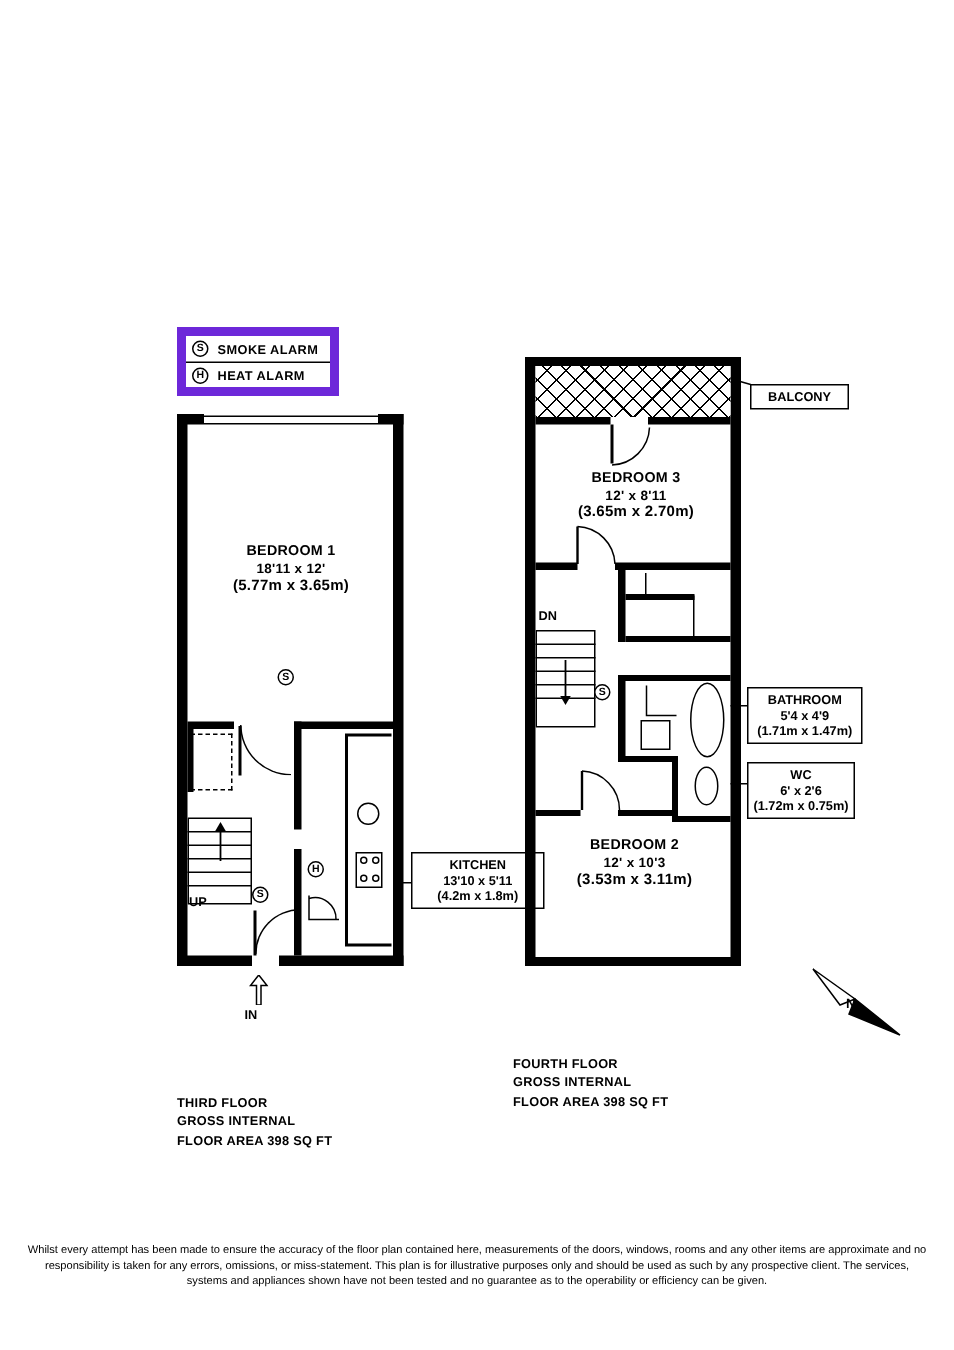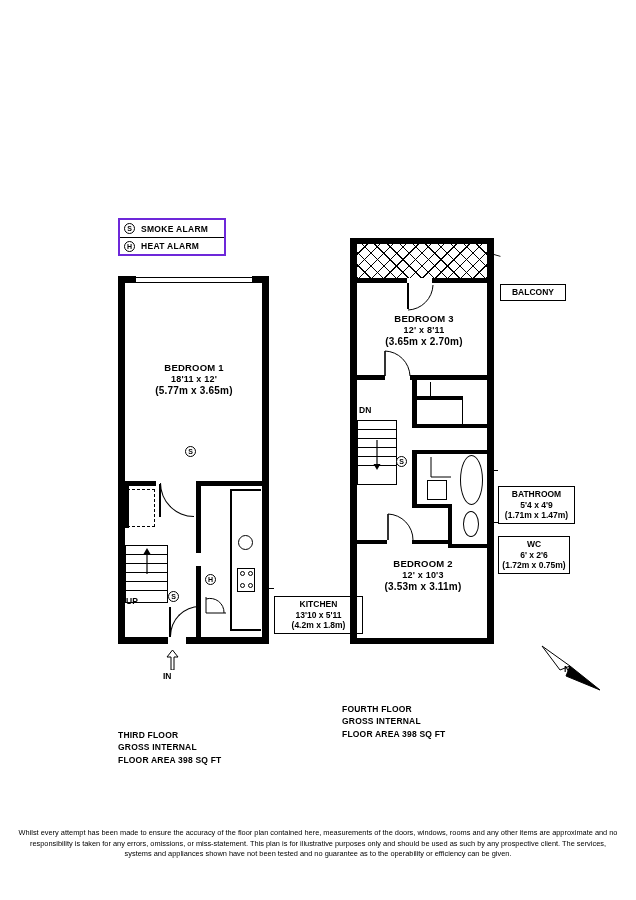--- a/index.html
+++ b/index.html
@@ -42,21 +42,21 @@
     font-weight: bold;
     font-size: 10px;
   }
 
   
   .legend {
     position: absolute;
     left: 118px;
     top: 218px;
     width: 108px;
-    border: 2px solid #6d28d9;
+    border: 6px solid #6d28d9;
     background: #fff;
     font-size: 8.5px;
     font-weight: bold;
   }
   .legend .row {
     display: flex;
     align-items: center;
     height: 17px;
     padding-left: 4px;
   }
@@ -86,21 +86,20 @@
   .callout {
     position: absolute;
     border: 1px solid #000;
     background: #fff;
     text-align: center;
     font-size: 8.5px;
     font-weight: bold;
     line-height: 1.25;
     padding: 2px 3px;
     white-space: nowrap;
-    margin-top: 28px;
   }
 
   
   .floor-note {
     position: absolute;
     font-size: 8.5px;
     font-weight: bold;
     line-height: 1.45;
     letter-spacing: .2px;
   }

